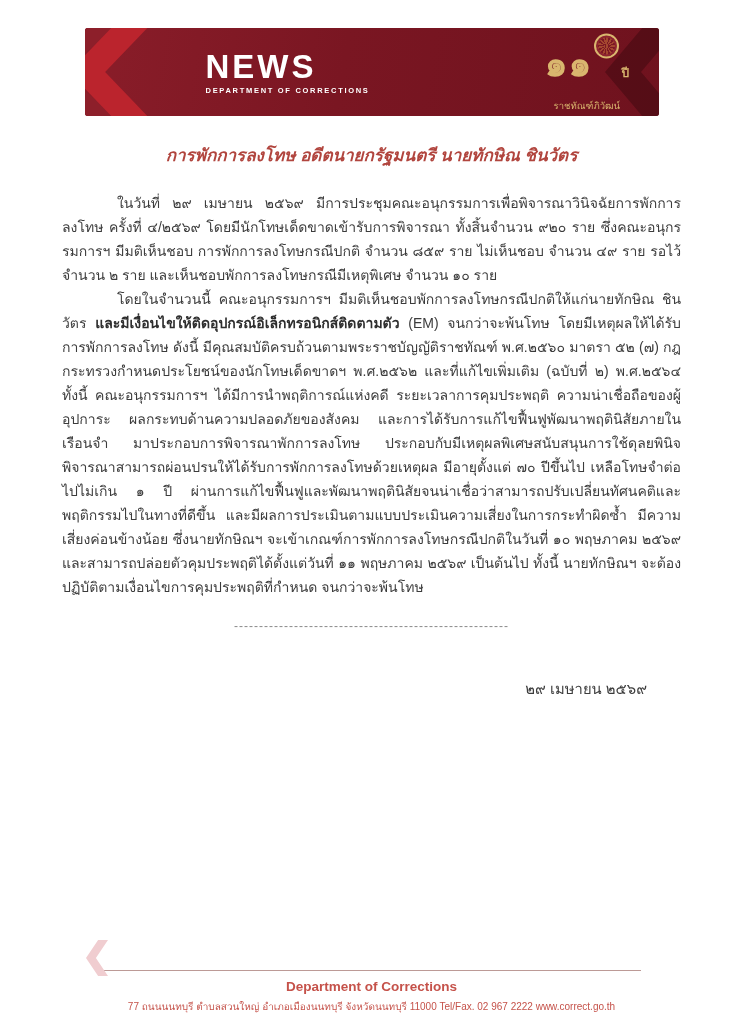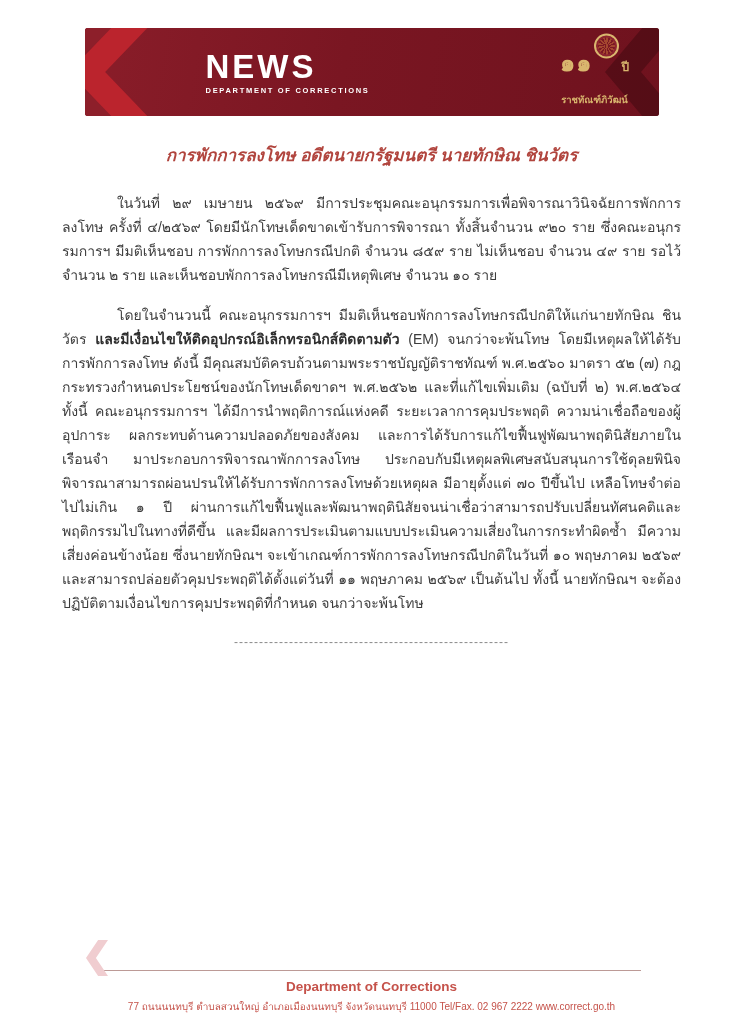--- a/index.html
+++ b/index.html
@@ -65,42 +65,42 @@
   .news-subtitle { font-size:7.5px; letter-spacing:1.7px; margin-top:3px; font-weight:700; }
 
   .anniv {
     position:absolute; right:30px; top:50%; transform:translateY(-50%);
     color:#d9b66e; text-align:center; line-height:1;
   }
   .anniv-number {
     display:flex; align-items:center; justify-content:center; gap:2px;
     font-family:"DejaVu Serif","Liberation Serif",serif; font-weight:700;
   }
-  .anniv-digits { font-size:24px; letter-spacing:1px;margin-top:33px; }
+  .anniv-digits { font-size:36px; letter-spacing:1px;margin-top:33px; }
   .anniv-seal {
     display:inline-block; width:25px; height:25px; border-radius:50%;
     border:2px solid #d9b66e;
     background:repeating-conic-gradient(#a3472f 0 14deg, #7c1823 14deg 28deg);
     box-shadow:inset 0 0 0 2px #8d2430;
   }
   .anniv-year { font-size:12px; align-self:flex-end; padding-bottom:2px; }
-  .anniv-line1 { font-size:9.5px; margin-top:20px; font-weight:700; }
+  .anniv-line1 { font-size:9.5px; margin-top:20px; font-weight:400; }
   .anniv-line2 { font-size:8.5px; margin-top:14px; }
 
   
   .doc-title {
     margin-top:25px; text-align:center;
     color:#b1453e; font-size:17px; font-weight:700; font-style:italic;
   }
   .para {
     margin:0 62px; text-indent:55px; text-align:justify;
     font-size:14px; line-height:24px; color:#3c3c3c;
   }
   .para-1 { margin-top:23px; }
-  .para-2 { margin-top:16px; }
+  .para-2 { margin-top:0; }
   .para strong { font-weight:700; color:#2e2e2e; }
 
   .separator {
     margin-top:20px; text-align:center; color:#8a8a8a;
     font-size:12px; letter-spacing:1px; white-space:nowrap; overflow:hidden;
   }
   .signoff {
     width:fit-content; margin:42px 96px 0 auto; text-align:center;
     font-size:14.8px; line-height:28px; color:#3c3c3c;
   }
@@ -153,20 +153,21 @@
 
   <h1 class="doc-title">การพักการลงโทษ อดีตนายกรัฐมนตรี นายทักษิณ ชินวัตร</h1>
 
   <p class="para para-1">ในวันที่ ๒๙ เมษายน ๒๕๖๙ มีการประชุมคณะอนุกรรมการเพื่อพิจารณาวินิจฉัยการพักการลงโทษ ครั้งที่ ๔/๒๕๖๙ โดยมีนักโทษเด็ดขาดเข้ารับการพิจารณา ทั้งสิ้นจำนวน ๙๒๐ ราย ซึ่งคณะอนุกรรมการฯ มีมติเห็นชอบ การพักการลงโทษกรณีปกติ จำนวน ๘๕๙ ราย ไม่เห็นชอบ จำนวน ๔๙ ราย รอไว้ จำนวน ๒ ราย และเห็นชอบพักการลงโทษกรณีมีเหตุพิเศษ จำนวน ๑๐ ราย</p>
 
   <p class="para para-2"><span>โดยในจำนวนนี้ คณะอนุกรรมการฯ มีมติเห็นชอบพักการลงโทษกรณีปกติให้แก่นายทักษิณ ชินวัตร </span><strong>และมีเงื่อนไขให้ติดอุปกรณ์อิเล็กทรอนิกส์ติดตามตัว</strong><span> (EM) จนกว่าจะพ้นโทษ โดยมีเหตุผลให้ได้รับการพักการลงโทษ ดังนี้ มีคุณสมบัติครบถ้วนตามพระราชบัญญัติราชทัณฑ์ พ.ศ.๒๕๖๐ มาตรา ๕๒ (๗) กฎกระทรวงกำหนดประโยชน์ของนักโทษเด็ดขาดฯ พ.ศ.๒๕๖๒ และที่แก้ไขเพิ่มเติม (ฉบับที่ ๒) พ.ศ.๒๕๖๔ ทั้งนี้ คณะอนุกรรมการฯ ได้มีการนำพฤติการณ์แห่งคดี ระยะเวลาการคุมประพฤติ ความน่าเชื่อถือของผู้อุปการะ ผลกระทบด้านความปลอดภัยของสังคม และการได้รับการแก้ไขฟื้นฟูพัฒนาพฤตินิสัยภายในเรือนจำ มาประกอบการพิจารณาพักการลงโทษ ประกอบกับมีเหตุผลพิเศษสนับสนุนการใช้ดุลยพินิจพิจารณาสามารถผ่อนปรนให้ได้รับการพักการลงโทษด้วยเหตุผล มีอายุตั้งแต่ ๗๐ ปีขึ้นไป เหลือโทษจำต่อไปไม่เกิน ๑ ปี ผ่านการแก้ไขฟื้นฟูและพัฒนาพฤตินิสัยจนน่าเชื่อว่าสามารถปรับเปลี่ยนทัศนคติและพฤติกรรมไปในทางที่ดีขึ้น และมีผลการประเมินตามแบบประเมินความเสี่ยงในการกระทำผิดซ้ำ มีความเสี่ยงค่อนข้างน้อย ซึ่งนายทักษิณฯ จะเข้าเกณฑ์การพักการลงโทษกรณีปกติในวันที่ ๑๐ พฤษภาคม ๒๕๖๙ และสามารถปล่อยตัวคุมประพฤติได้ตั้งแต่วันที่ ๑๑ พฤษภาคม ๒๕๖๙ เป็นต้นไป ทั้งนี้ นายทักษิณฯ จะต้องปฏิบัติตามเงื่อนไขการคุมประพฤติที่กำหนด จนกว่าจะพ้นโทษ</span></p>
 
   <div class="separator">-------------------------------------------------------</div>
 
   <div class="signoff">
+    <div>๒๙ เมษายน ๒๕๖๙</div>
   </div>
 
   <footer class="footer">
     <div class="footer-deco"></div>
     <hr class="footer-line">
     <div class="footer-title">Department of Corrections</div>
     <div class="footer-address">77 ถนนนนทบุรี  ตำบลสวนใหญ่ อำเภอเมืองนนทบุรี จังหวัดนนทบุรี 11000 Tel/Fax. 02 967 2222  www.correct.go.th</div>
   </footer>
 
 </div>

